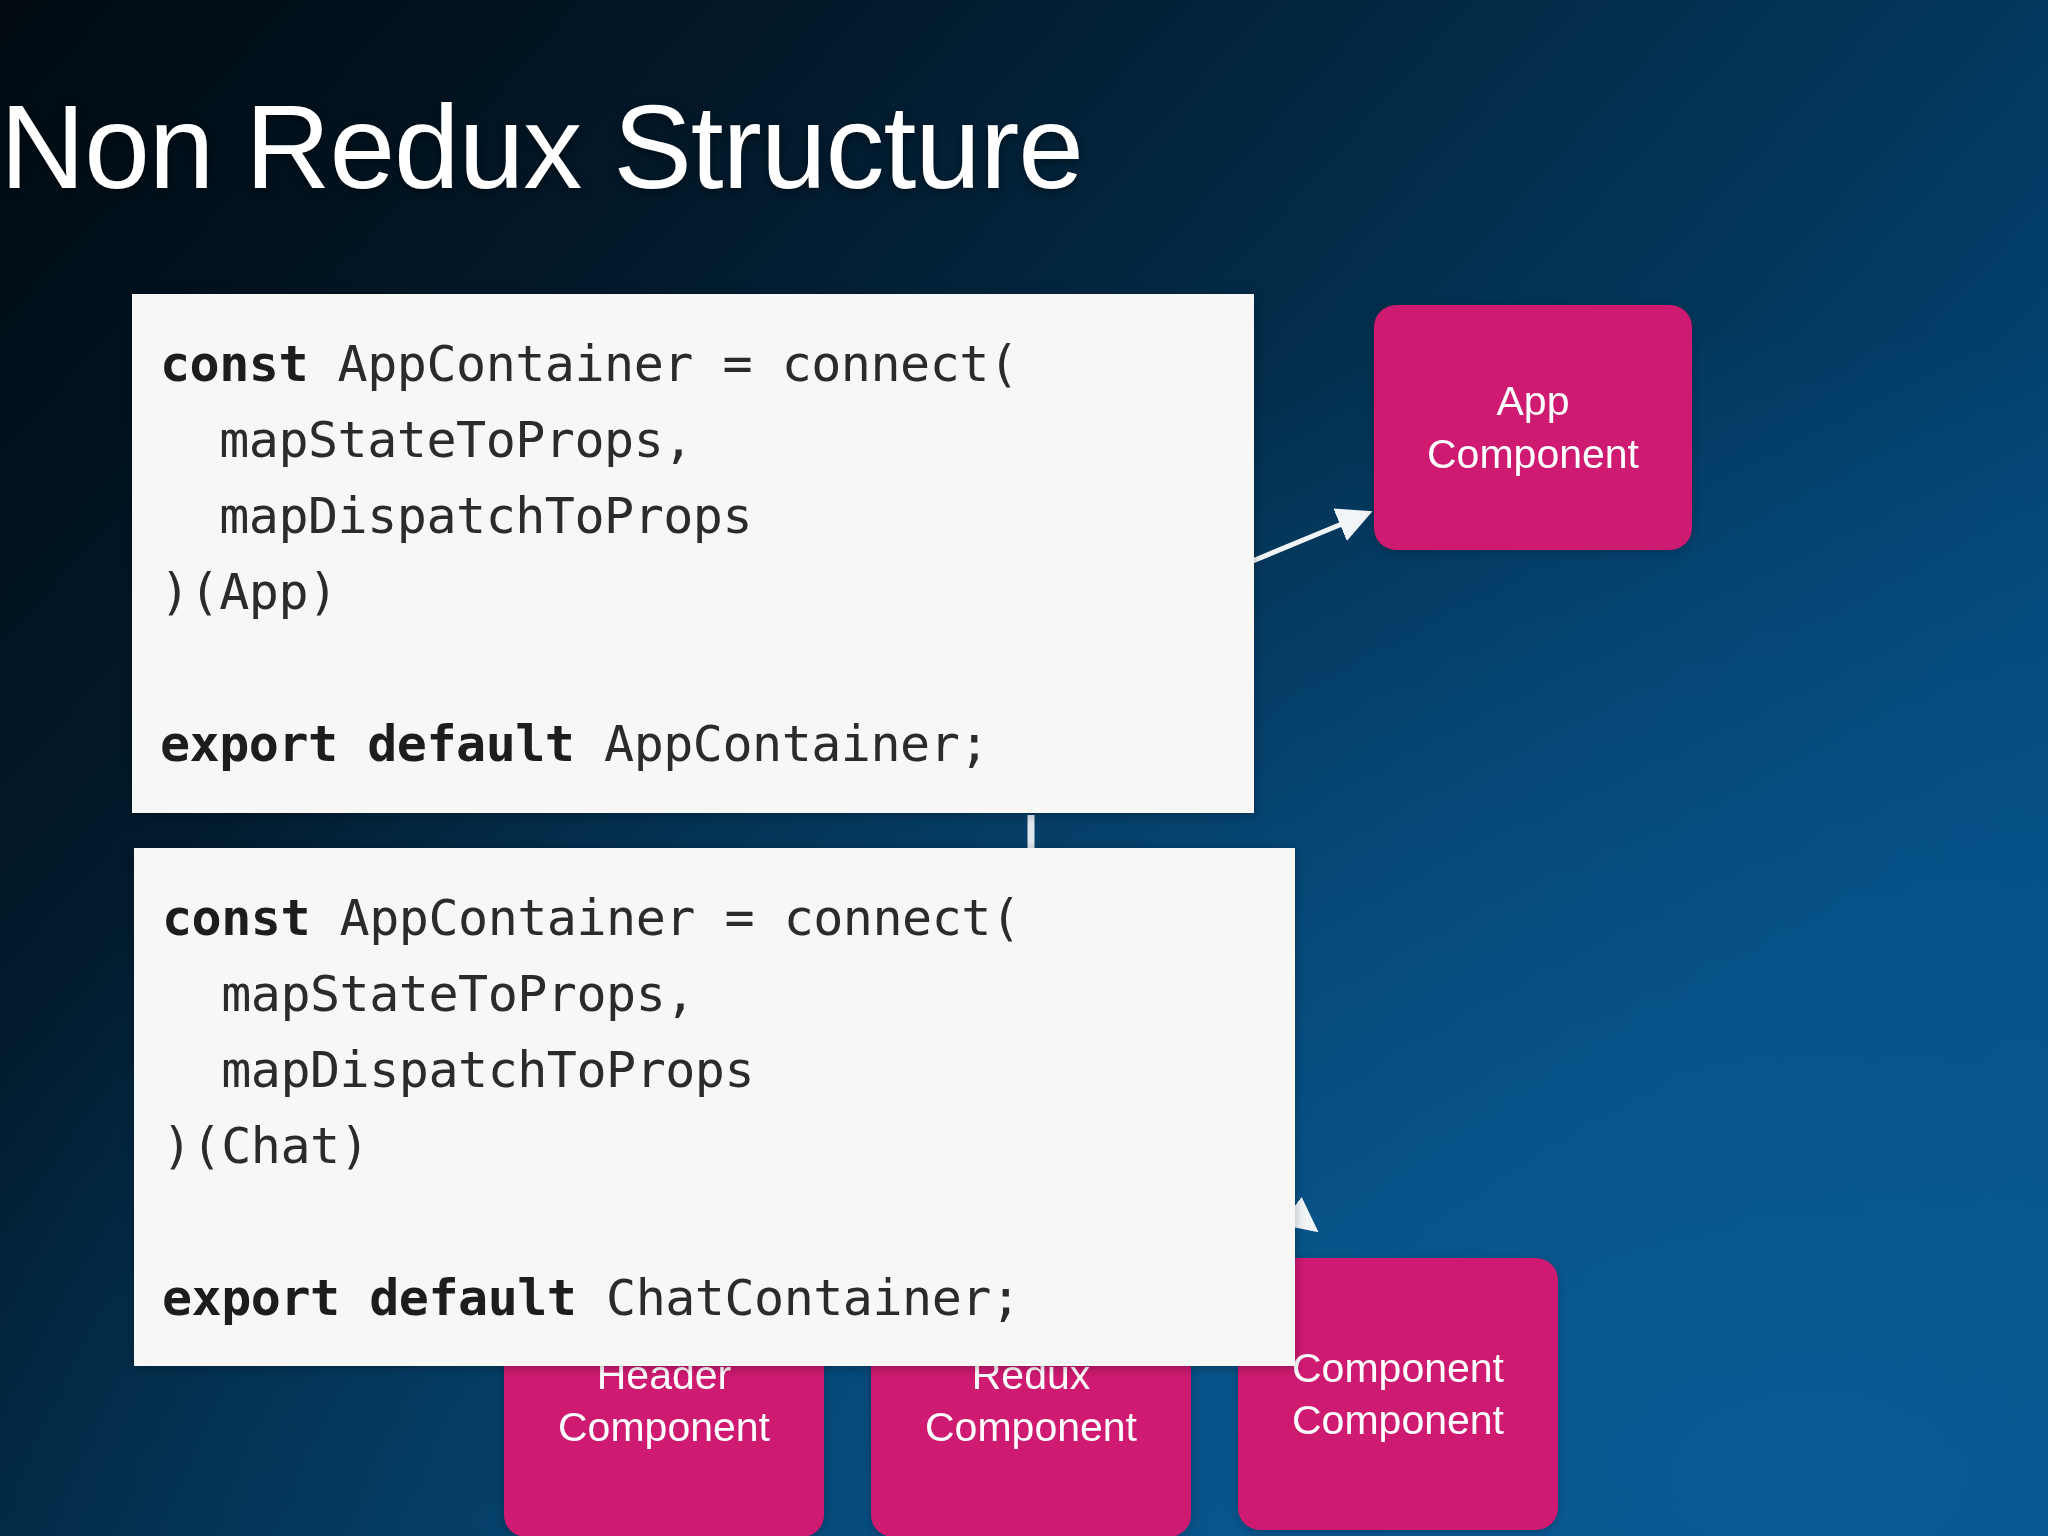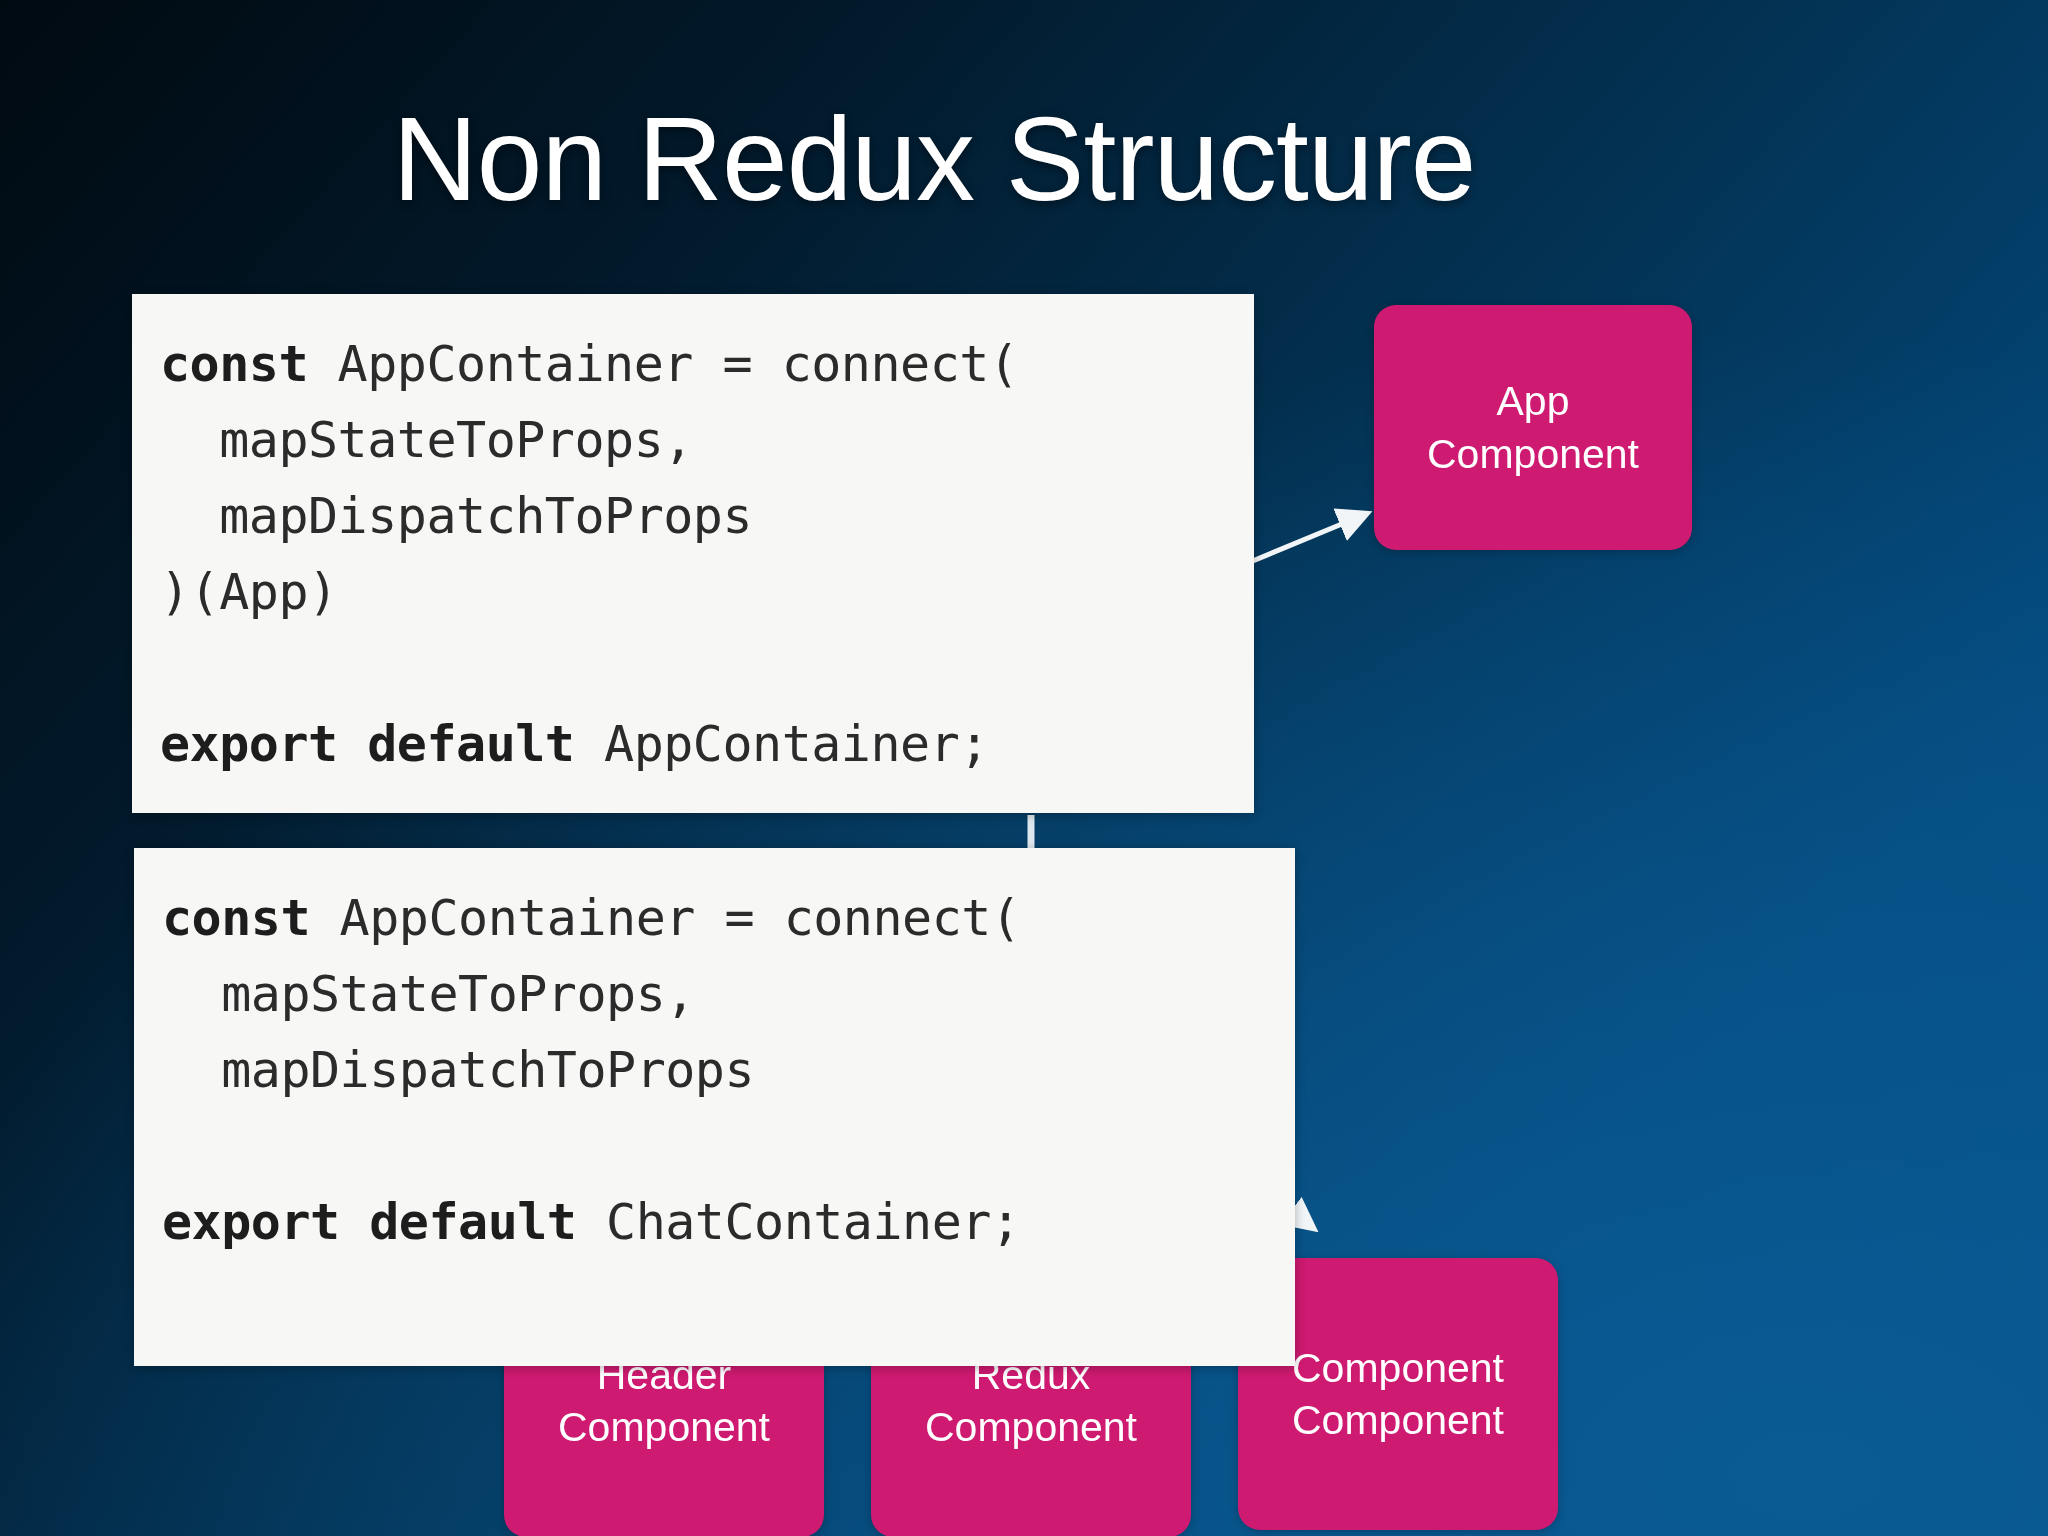--- a/index.html
+++ b/index.html
@@ -25,29 +25,28 @@
       radial-gradient(ellipse 150% 120% at 88% 96%, #0a5a93 0%, rgba(10,90,147,0) 62%),
       linear-gradient(132deg, #010a11 0%, #021a2c 26%, #033253 52%, #03497c 78%, #045086 100%);
   }
 
   
   #title {
     position: absolute;
     left: 0;
     top: 88px;
     width: 1868px;
-    text-align: center;
+    text-align: left;
     color: #ffffff;
     font-size: 118px;
     line-height: 1.0;
     font-weight: 400;
     letter-spacing: -1px;
     white-space: nowrap;
     text-shadow: 0 3px 10px rgba(0,0,0,0.45);
-    margin-top: 12px;
   }
 
   
   .comp-box {
     position: absolute;
     background: #ce1a71;
     border-radius: 22px;
     color: #ffffff;
     font-size: 41px;
     line-height: 1.28;
@@ -144,17 +143,18 @@
     <div class="code-line"><span class="kw"></span><span>  mapDispatchToProps</span></div>
     <div class="code-line"><span class="kw"></span><span>)(App)</span></div>
     <div class="code-blank"></div>
     <div class="code-line"><span class="kw">export default</span><span> AppContainer;</span></div>
   </div>
 
   <div class="code-card" id="code-chat">
     <div class="code-line"><span class="kw">const</span><span> AppContainer = connect(</span></div>
     <div class="code-line"><span class="kw"></span><span>  mapStateToProps,</span></div>
     <div class="code-line"><span class="kw"></span><span>  mapDispatchToProps</span></div>
+    <div class="code-line"><span class="kw"></span><span>)(Chat)</span></div>
     <div class="code-blank"></div>
     <div class="code-line"><span class="kw">export default</span><span> ChatContainer;</span></div>
   </div>
 
 </div>
 
 </body></html>

